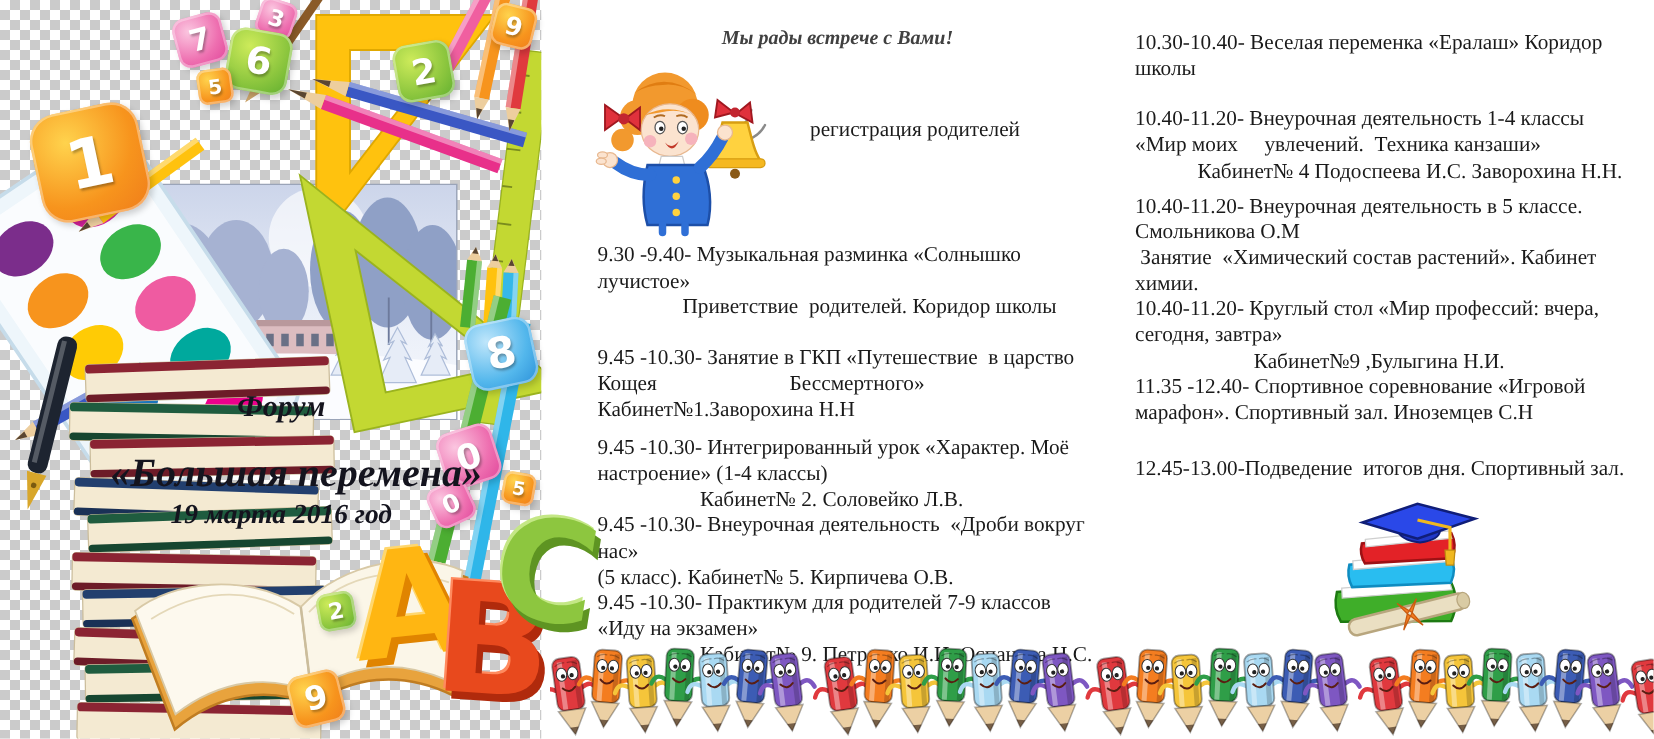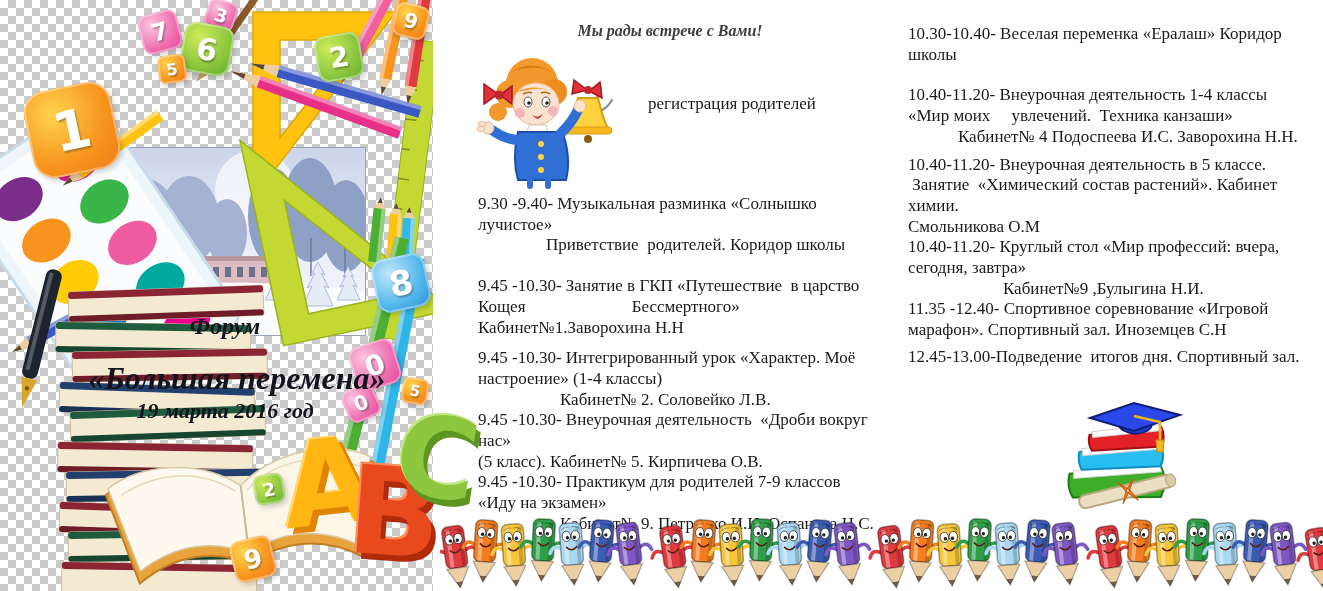--- a/index.html
+++ b/index.html
@@ -60,21 +60,21 @@
   .girl-svg{position:absolute;left:474px;top:54px;width:152px;height:136px;}
   .sched{position:absolute;font-size:17px;line-height:20.7px;}
   .sched-line{white-space:pre-wrap;}
   .intro{left:648px;top:94px;width:240px;}
   .mid-sched{left:478px;top:194px;width:400px;}
   .right-sched{left:908px;top:24px;width:412px;}
   .mid-sched .sched-block:nth-child(1){margin-bottom:20px;}
   .mid-sched .sched-block:nth-child(2){margin-bottom:10px;}
   .right-sched .sched-block:nth-child(1){margin-bottom:20px;}
   .right-sched .sched-block:nth-child(2){margin-bottom:7px;}
-  .right-sched .sched-block:nth-child(5){margin-bottom:6px;}
+  .right-sched .sched-block:nth-child(5){margin-bottom:24px;}
   .capbooks-svg{position:absolute;left:1060px;top:396px;width:128px;height:118px;}
   .pencil-border-svg{position:absolute;left:440px;top:518px;width:883px;height:73px;}
 </style>
 </head>
 <body>
 
 <div class="left-panel">
 
   <svg class="photo" viewBox="0 0 250 187">
     <defs>
@@ -384,22 +384,22 @@
       <div class="sched-line">10.30-10.40- Веселая переменка «Ералаш» Коридор</div>
       <div class="sched-line">школы</div>
     </div>
     <div class="sched-block">
       <div class="sched-line">10.40-11.20- Внеурочная деятельность 1-4 классы</div>
       <div class="sched-line">«Мир моих     увлечений.  Техника канзаши»</div>
       <div class="sched-line" style="padding-left: 50px;">Кабинет№ 4 Подоспеева И.С. Заворохина Н.Н.</div>
     </div>
     <div class="sched-block">
       <div class="sched-line">10.40-11.20- Внеурочная деятельность в 5 классе.</div>
+      <div class="sched-line">Смольникова О.М</div>
       <div class="sched-line"> Занятие  «Химический состав растений». Кабинет химии.</div>
-      <div class="sched-line">Смольникова О.М</div>
     </div>
     <div class="sched-block">
       <div class="sched-line">10.40-11.20- Круглый стол «Мир профессий: вчера,</div>
       <div class="sched-line">сегодня, завтра»</div>
       <div class="sched-line" style="padding-left: 95px;">Кабинет№9 ,Булыгина Н.И.</div>
     </div>
     <div class="sched-block">
       <div class="sched-line">11.35 -12.40- Спортивное соревнование «Игровой</div>
       <div class="sched-line">марафон». Спортивный зал. Иноземцев С.Н</div>
     </div>

